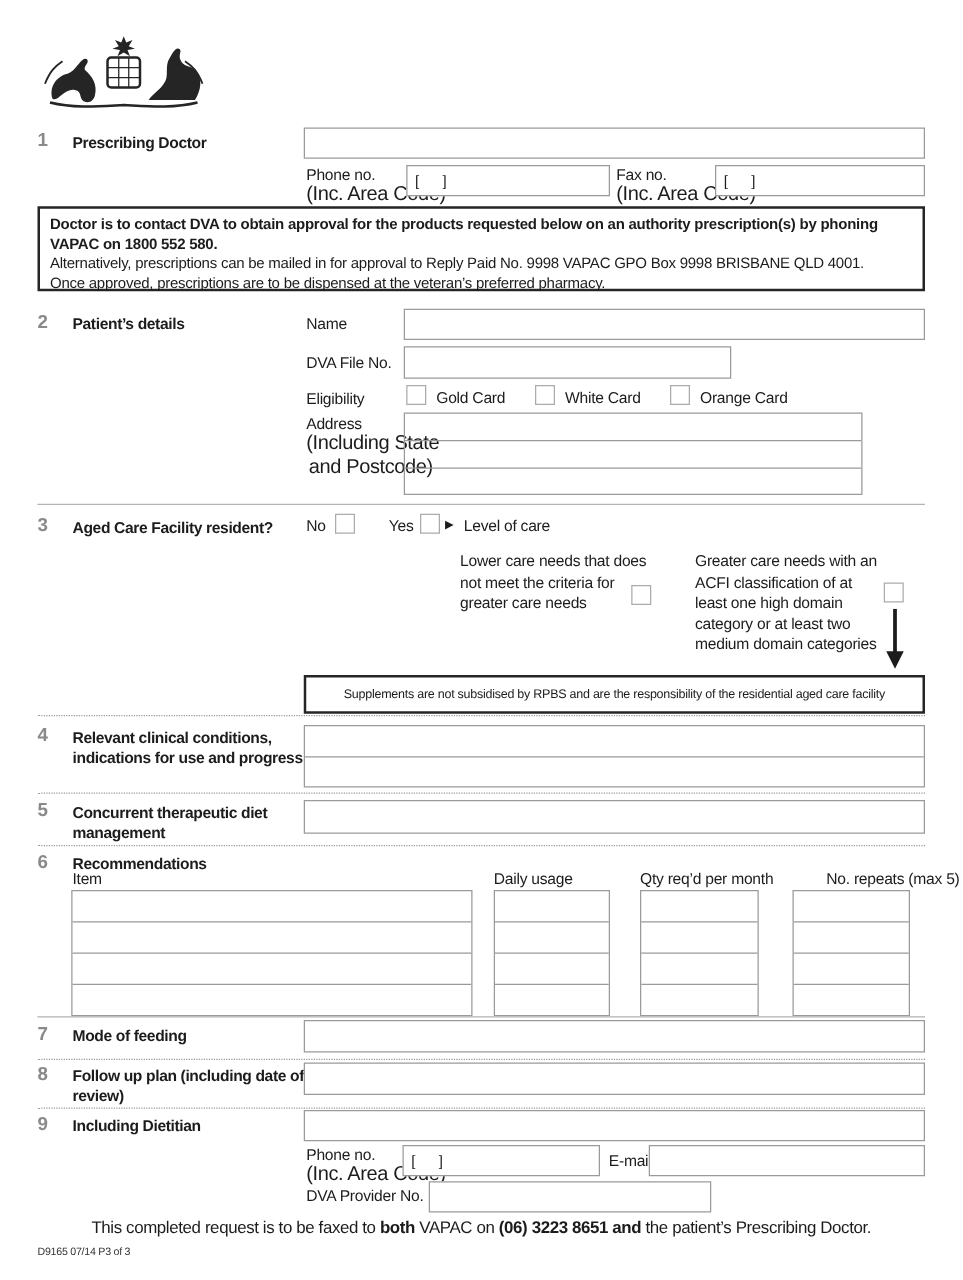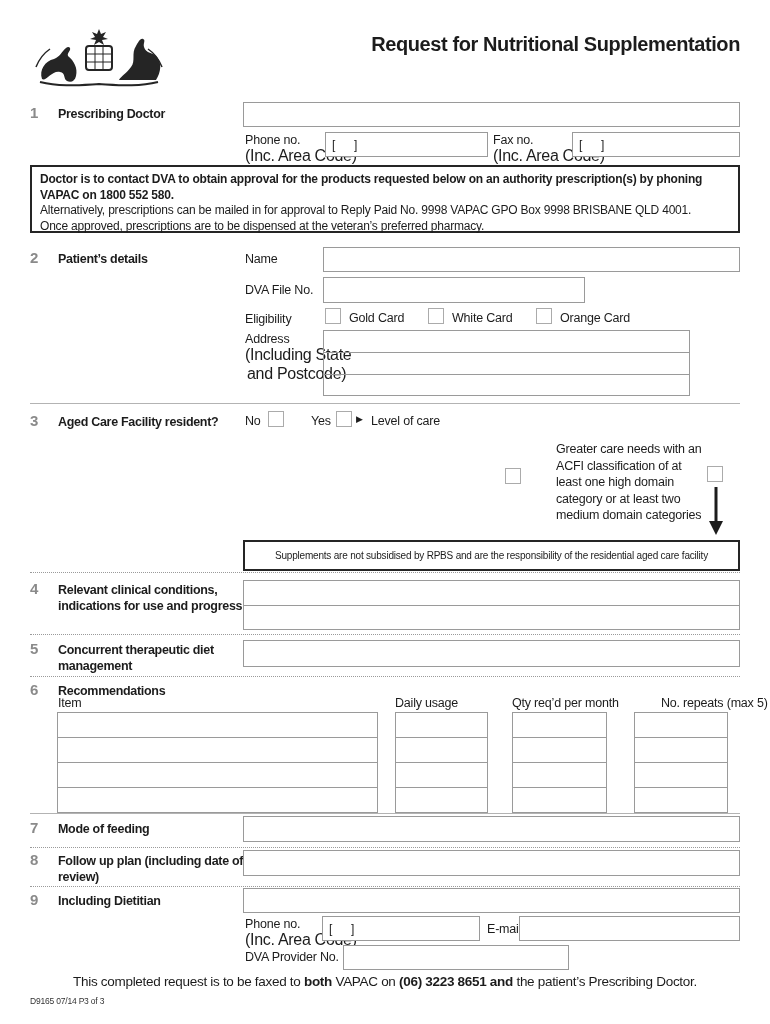--- a/index.html
+++ b/index.html
@@ -57,21 +57,20 @@
       <line x1="56" y1="35" x2="82" y2="35" stroke-width="1"></line>
       <line x1="65" y1="19" x2="65" y2="43" stroke-width="1"></line>
       <line x1="73" y1="19" x2="73" y2="43" stroke-width="1"></line>
       <path stroke="none" d="M12,52 C9,43 15,34 24,32 C30,30 32,24 36,21 C38,19 41,20 40,23 C39,25 37,27 38,29 C44,34 48,41 46,49 C45,54 41,56 37,54 C33,52 36,46 30,45 C22,43 16,55 12,52 Z"></path>
       <path stroke="none" d="M126,53 C131,45 132,36 127,30 C123,25 116,27 114,20 C113,16 116,13 113,12 C110,11 108,16 106,19 C101,26 106,34 101,40 C97,46 91,49 89,53 Z"></path>
       <path d="M10,55 C30,60 50,58 69,57 C88,58 108,60 128,55" fill="none" stroke-width="2"></path>
       <path d="M6,40 C10,30 14,26 20,22" fill="none" stroke-width="1.5"></path>
       <path d="M132,40 C128,30 124,26 118,22" fill="none" stroke-width="1.5"></path>
     </g>
   </svg>
-  <div class="form-title">Request for Nutritional Supplementation</div>
 
   <div class="sec-num" style="left:30px;top:104px;">1</div>
   <div class="sec-label" style="left:58px;top:106px;">Prescribing Doctor</div>
   <div class="ibox" style="left:243px;top:102px;width:497px;height:25px;"></div>
   <div class="flabel" style="left:245px;top:133px;">
     <span>Phone no.</span>
     <span class="fsub">(Inc. Area Code)</span>
   </div>
   <div class="ibox bracket" style="left:325px;top:132px;width:163px;height:25px;">[      ]</div>
   <div class="flabel" style="left:493px;top:133px;">
@@ -112,20 +111,21 @@
   <div class="div-solid" style="top:403px;"></div>
 
   <div class="sec-num" style="left:30px;top:412px;">3</div>
   <div class="sec-label" style="left:58px;top:414px;width:210px;">Aged Care Facility resident?</div>
   <div class="flabel" style="left:245px;top:414px;">No</div>
   <div class="cbox" style="left:268px;top:411px;"></div>
   <div class="flabel" style="left:311px;top:414px;">Yes</div>
   <div class="cbox" style="left:336px;top:411px;"></div>
   <div class="tri" style="left:356px;top:414px;">▶</div>
   <div class="flabel" style="left:371px;top:414px;">Level of care</div>
+  <div class="wrap-text" style="left:368px;top:441px;width:150px;">Lower care needs that does not meet the criteria for greater care needs</div>
   <div class="cbox" style="left:505px;top:468px;"></div>
   <div class="wrap-text" style="left:556px;top:441px;width:150px;">Greater care needs with an ACFI classification of at least one high domain category or at least two medium domain categories</div>
   <div class="cbox" style="left:707px;top:466px;"></div>
   <svg class="arrow-down" width="20" height="48" viewBox="0 0 20 48" xmlns="http://www.w3.org/2000/svg">
     <line x1="10" y1="0" x2="10" y2="36" stroke="#1c1c1c" stroke-width="3"></line>
     <polygon points="3,34 17,34 10,48" fill="#1c1c1c"></polygon>
   </svg>
   <div class="supp-box">Supplements are not subsidised by RPBS and are the responsibility of the residential aged care facility</div>
   <div class="div-dot" style="top:572px;"></div>
 

